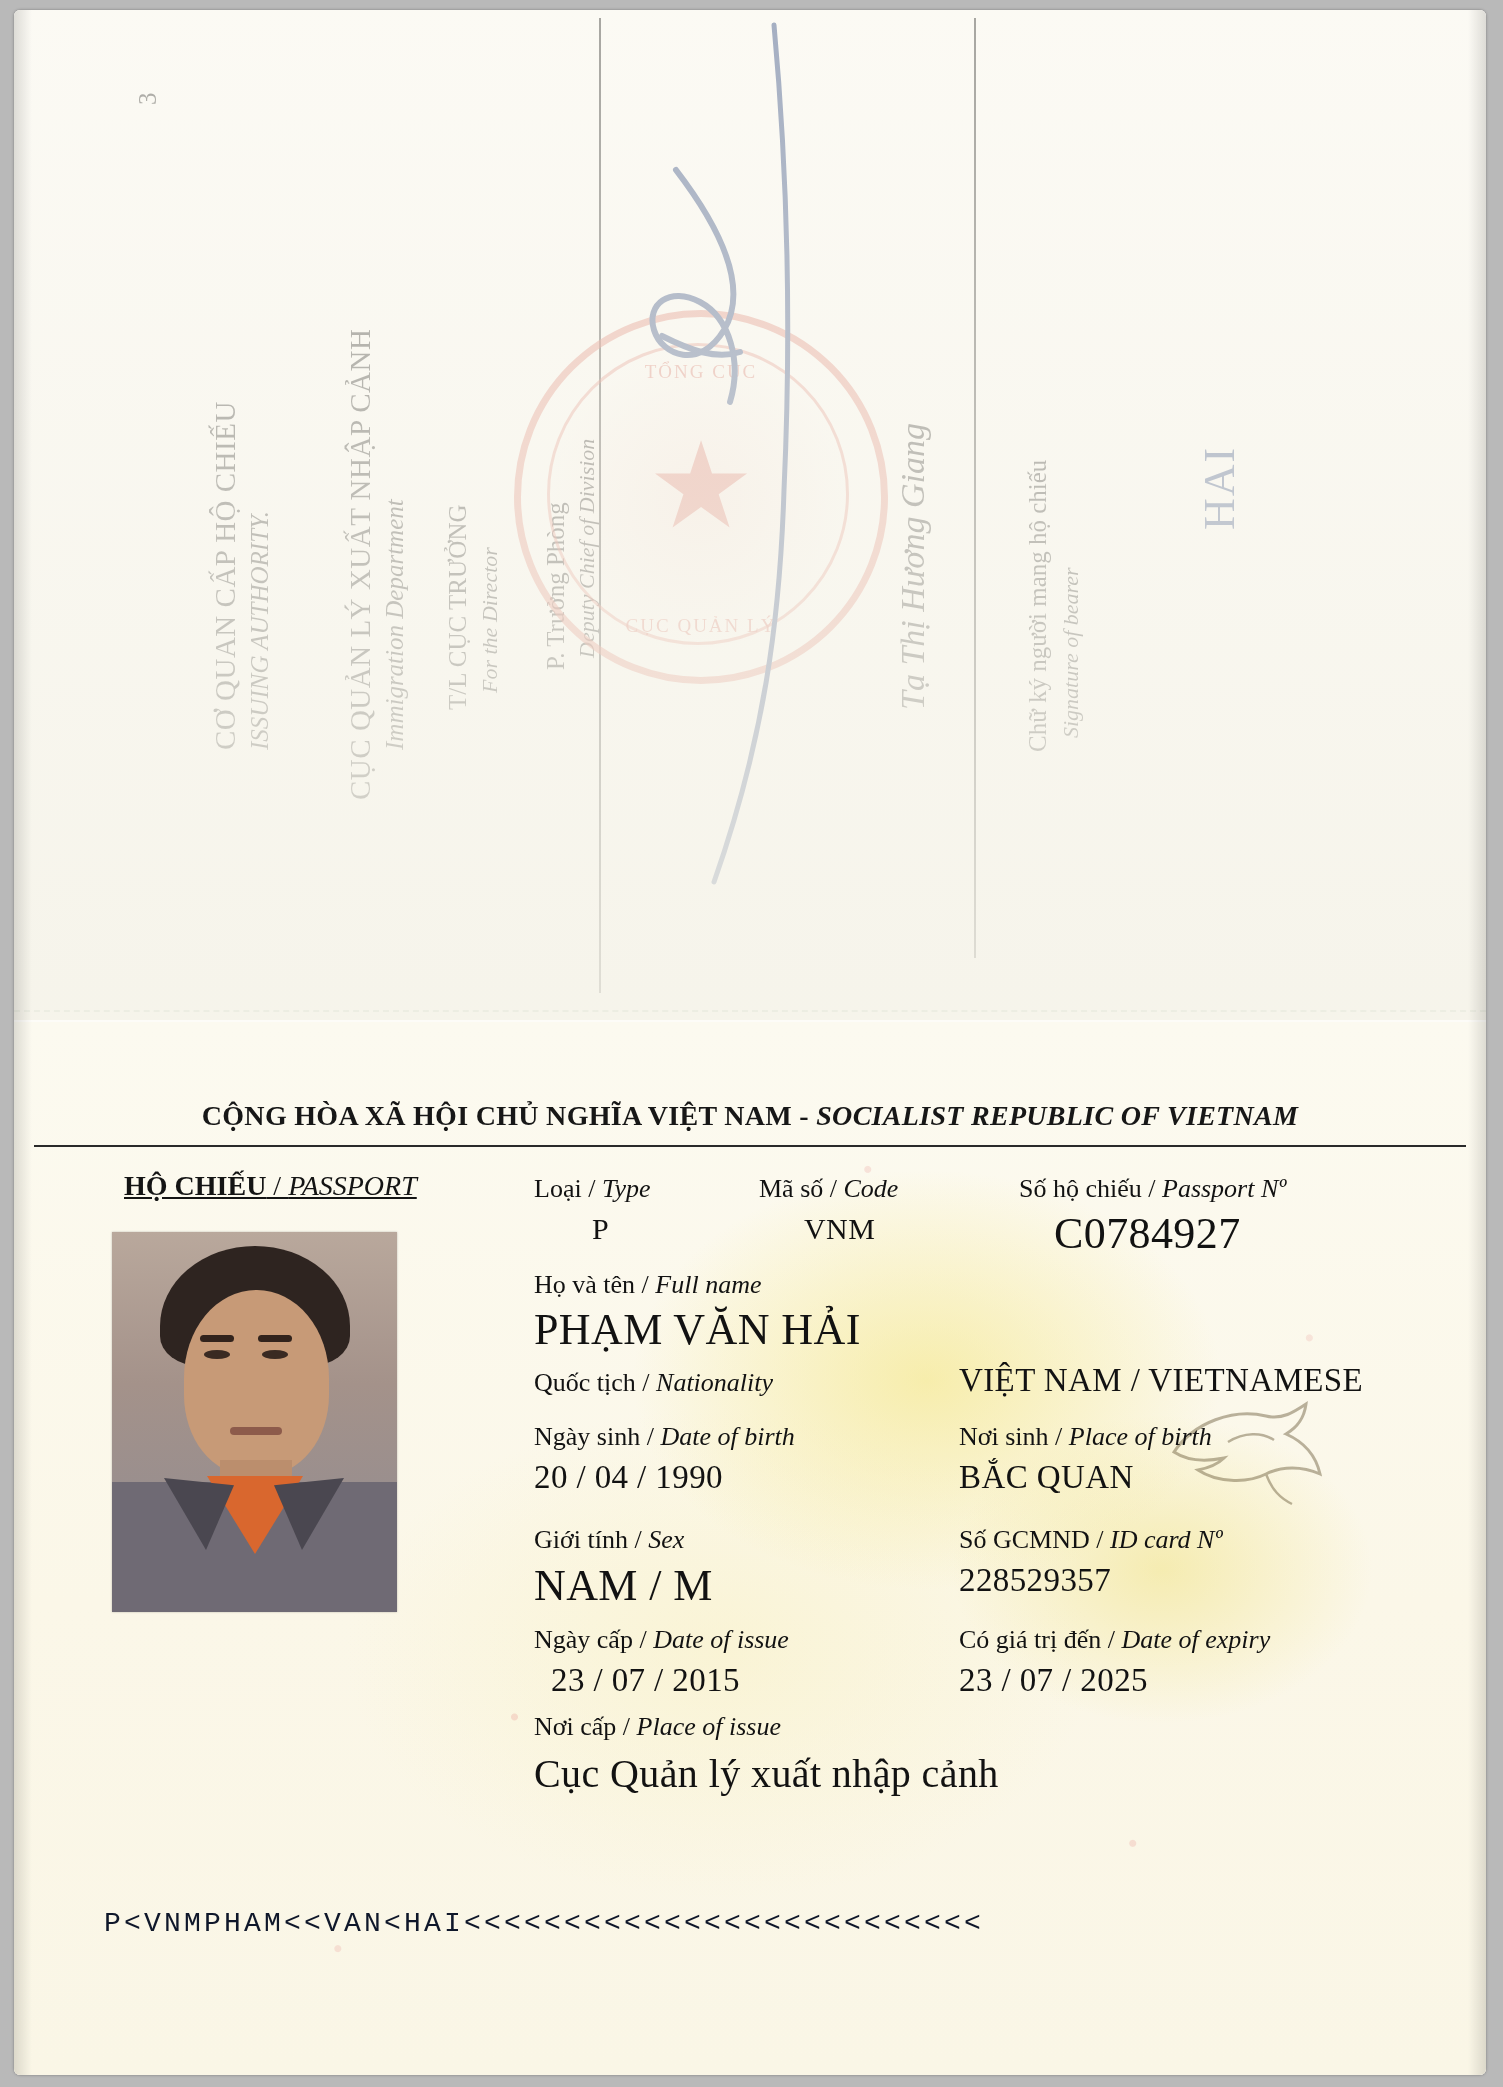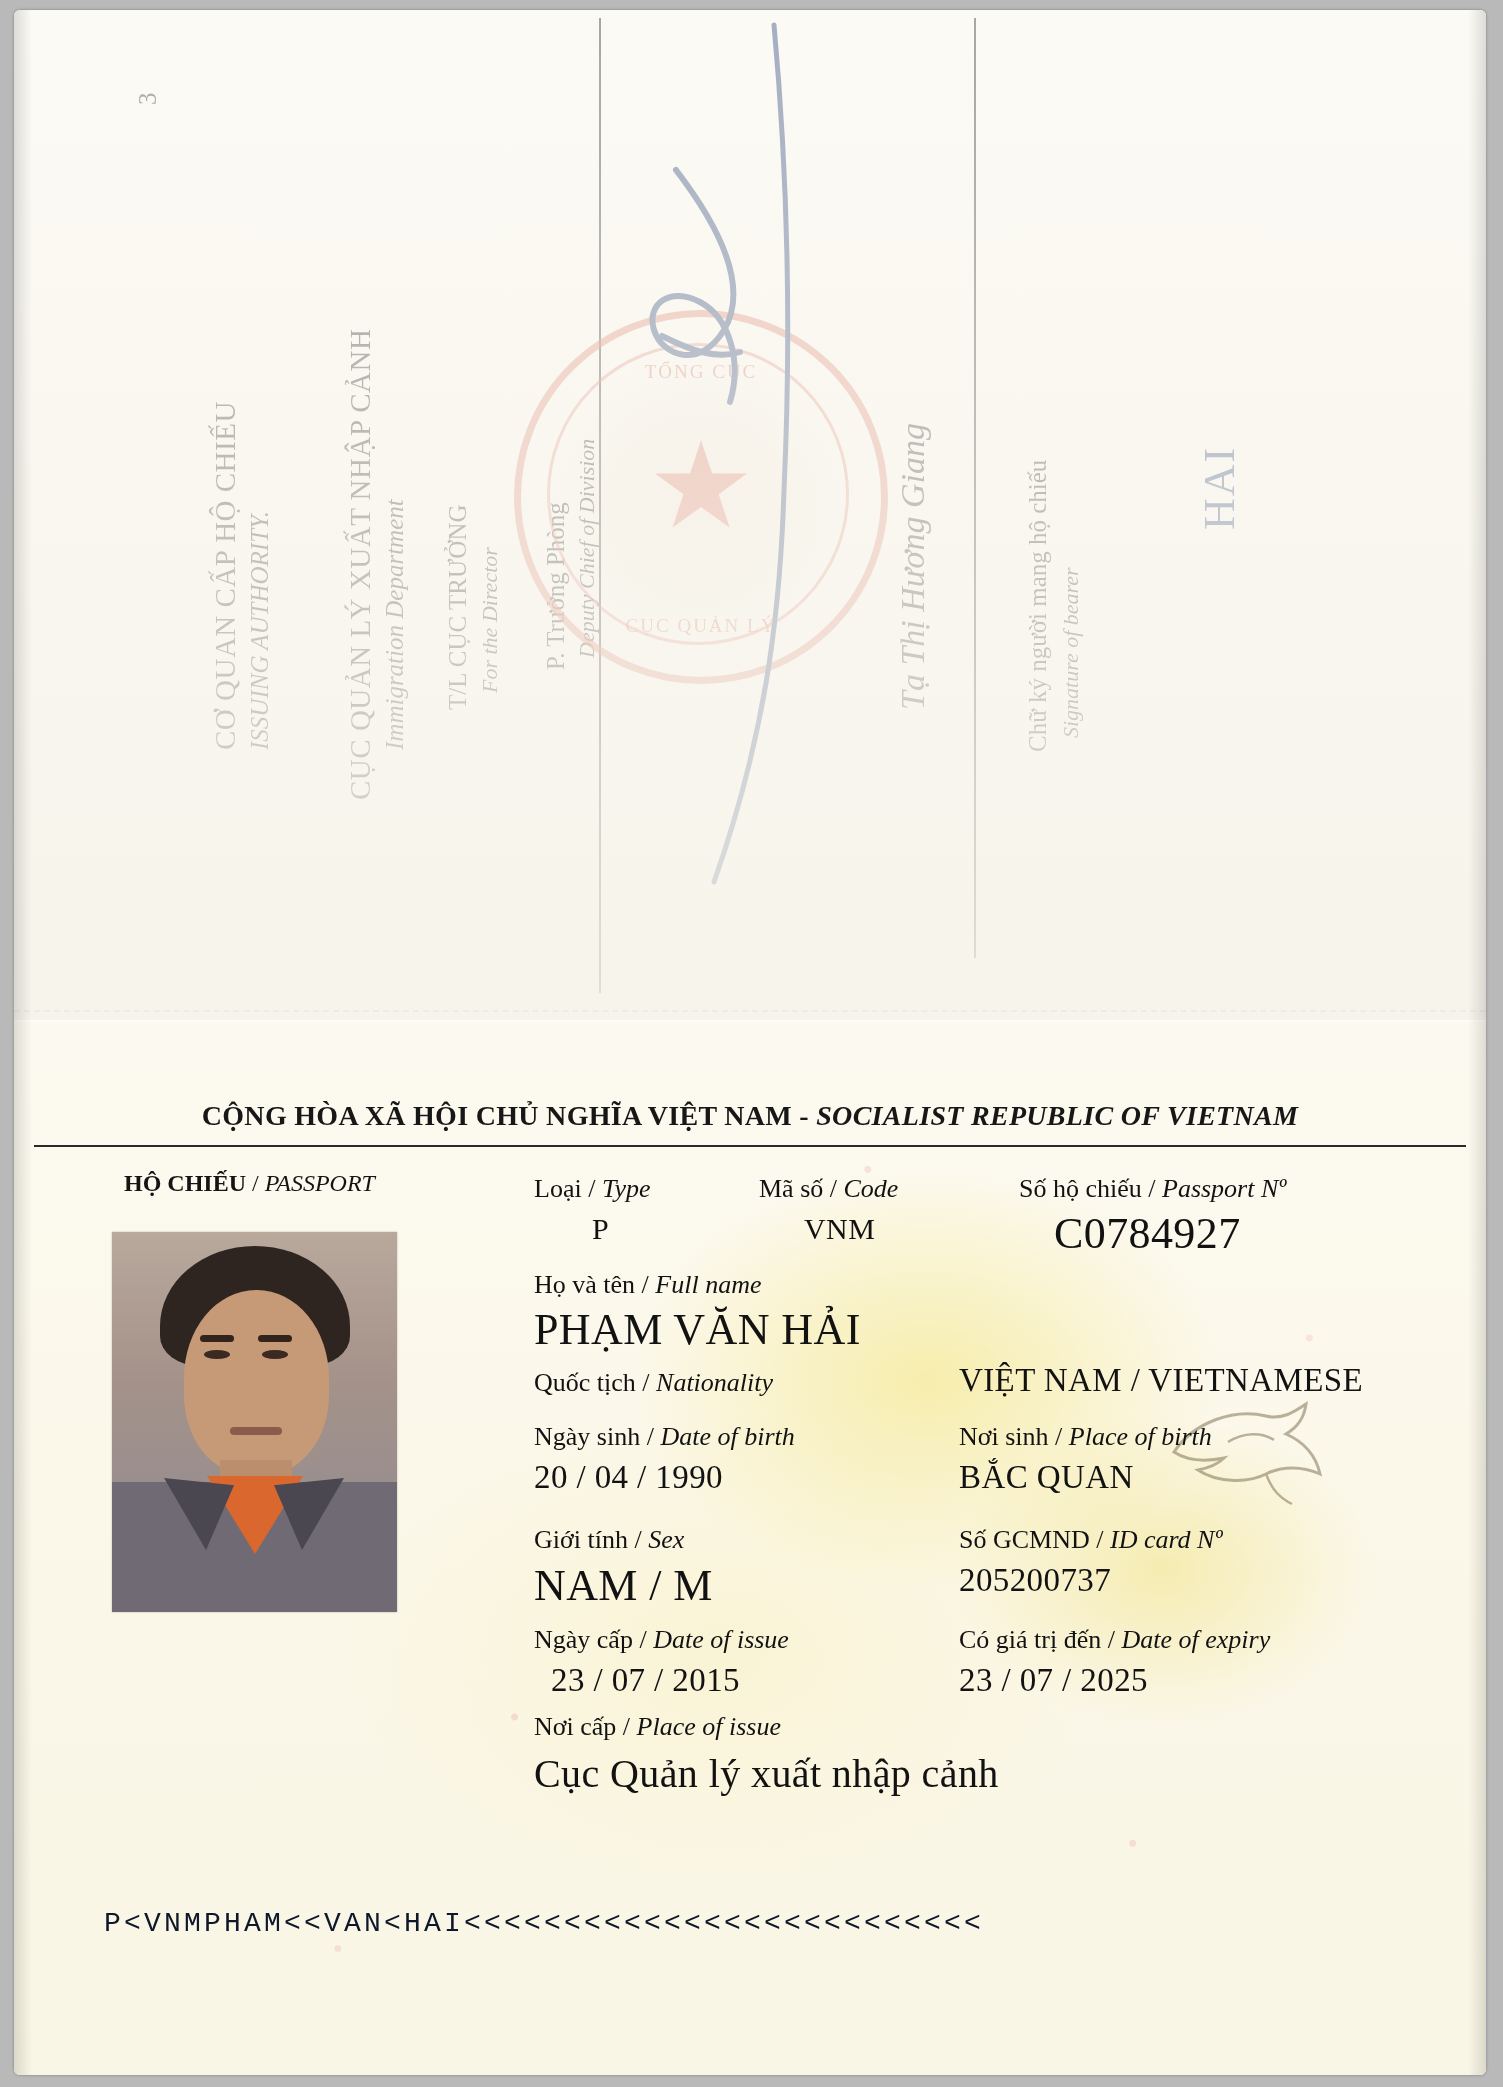--- a/index.html
+++ b/index.html
@@ -205,22 +205,23 @@
     left: 20px;
     right: 20px;
     top: 123px;
     border-top: 2px solid #2a2a2a;
   }
 
   .passport-label {
     position: absolute;
     left: 110px;
     top: 148px;
-    font-size: 24px;
+    font-size: 28px;
     color: #141414;
+    text-decoration: underline;
   }
   .passport-label b { font-weight: bold; }
   .passport-label i { font-style: italic; }
 
   .photo {
     position: absolute;
     left: 98px;
     top: 210px;
     width: 285px;
     height: 380px;
@@ -467,21 +468,21 @@
         <div class="f val" style="left:945px; top:437px;">BẮC QUAN</div>
 
         <div class="f cap" style="left:520px; top:503px;">
           <span>Giới tính</span> / <i>Sex</i>
         </div>
         <div class="f val big" style="left:520px; top:538px;">NAM / M</div>
 
         <div class="f cap" style="left:945px; top:503px;">
           <span>Số GCMND</span> / <i>ID card Nº</i>
         </div>
-        <div class="f val" style="left:945px; top:540px;">205200737</div>
+        <div class="f val" style="left:945px; top:540px;">228529357</div>
 
         <div class="f cap" style="left:520px; top:603px;">
           <span>Ngày cấp</span> / <i>Date of issue</i>
         </div>
         <div class="f val" style="left:520px; top:640px;margin-left:17px;">23 / 07 / 2015</div>
 
         <div class="f cap" style="left:945px; top:603px;">
           <span>Có giá trị đến</span> / <i>Date of expiry</i>
         </div>
         <div class="f val" style="left:945px; top:640px;">23 / 07 / 2025</div>

